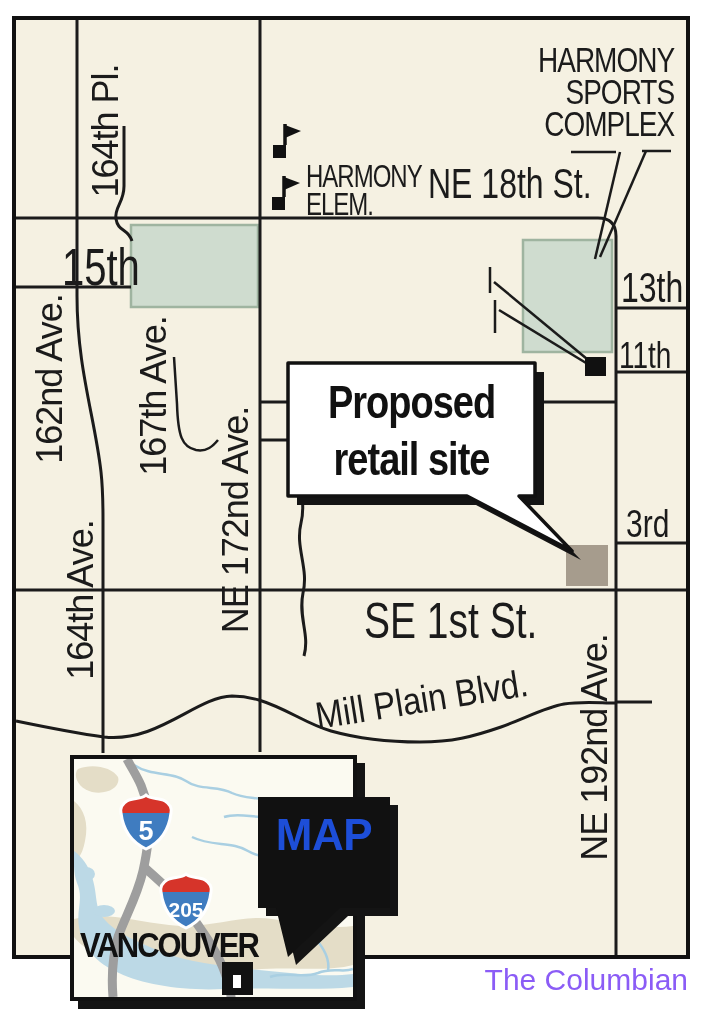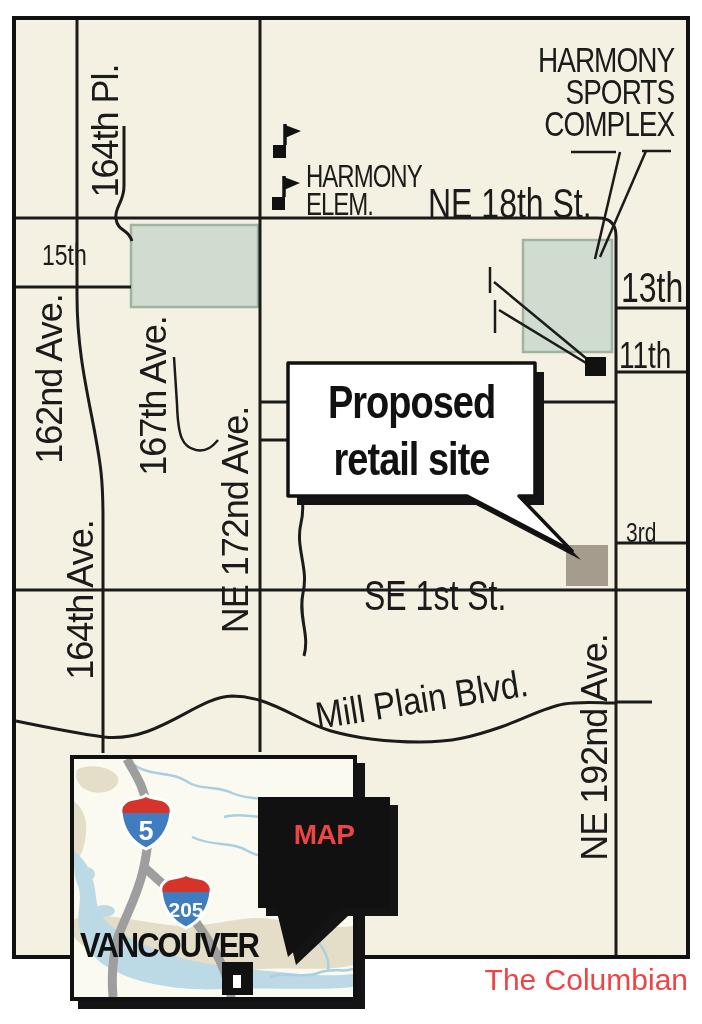--- a/index.html
+++ b/index.html
@@ -20,23 +20,23 @@
   .callout-text{position:absolute;left:288px;top:374px;width:247px;text-align:center;
       font-weight:bold;font-size:38px;line-height:47px;letter-spacing:-1px;
       transform:scaleY(1.22);transform-origin:top center;color:#111;}
   .inset{position:absolute;left:70px;top:755px;width:287px;height:246px;
       box-sizing:border-box;border:4px solid #111;background:#fbfaf1;
       box-shadow:8px 8px 0 #141414;overflow:hidden;}
   .vancouver{position:absolute;left:6px;top:166px;font-weight:bold;font-size:31px;
       letter-spacing:-2px;color:#111;white-space:nowrap;}
   .vanin{display:inline-block;transform:scaleY(1.15);transform-origin:top left;}
   .maparea-text{position:absolute;left:258px;top:812px;width:132px;text-align:center;
-      font-weight:bold;font-size:28px;line-height:45px;color:#ef4444;letter-spacing:-0.5px;}
+      font-weight:bold;font-size:44px;line-height:45px;color:#1d4ed8;letter-spacing:-0.5px;}
   .credit{position:absolute;left:402px;top:963px;width:286px;text-align:right;
-      font-size:30px;color:#ef4444;}
+      font-size:30px;color:#8b5cf6;}
   .millplain{transform:rotate(-9deg);transform-origin:center;}
   .mpin{display:inline-block;transform:scaleY(1.15);transform-origin:top left;}
 </style>
 </head>
 <body>
 
 <div id="stage">
 
   <div class="frame"></div>
 
@@ -86,30 +86,30 @@
       <rect x="272" y="197" width="13" height="13" fill="#111"></rect>
       <path d="M284,176 V197" stroke="#111" stroke-width="3.5" fill="none"></path>
       <path d="M284,177 L300,183 L284,190 Z" fill="#111"></path>
     </g>
 
     <path d="M297,372 H544 V505 H528 L581,560 L476,505 H297 Z" fill="#141414"></path>
     <path d="M288,363 H535 V496 H519 L572,551 L467,496 H288 Z" fill="#ffffff" stroke="#111" stroke-width="3.5" stroke-linejoin="round"></path>
   </svg>
 
   <div class="vl" style="left:86px;top:207px;width:152px;"><span>164th Pl.</span></div>
-  <div class="hl" style="left:42px;top:238px;font-size:23px;"><span class="sy">15th</span></div>
+  <div class="hl" style="left:62px;top:238px;font-size:40px;"><span class="sy">15th</span></div>
   <div class="vl" style="left:30px;top:470px;width:182px;"><span>162nd Ave.</span></div>
   <div class="vl" style="left:134px;top:480px;width:168px;"><span>167th Ave.</span></div>
   <div class="vl" style="left:216px;top:655px;width:270px;"><span>NE 172nd Ave.</span></div>
   <div class="vl" style="left:61px;top:692px;width:184px;"><span>164th Ave.</span></div>
-  <div class="hl" style="left:428px;top:180px;font-size:32px;"><span class="sy">NE 18th St.</span></div>
+  <div class="hl" style="left:428px;top:160px;font-size:32px;"><span class="sy">NE 18th St.</span></div>
   <div class="hl" style="left:621px;top:264px;font-size:32px;"><span class="sy">13th</span></div>
   <div class="hl" style="left:619px;top:335px;font-size:28px;"><span class="sy">11th</span></div>
-  <div class="hl" style="left:626px;top:517px;font-size:21px;"><span class="sy">3rd</span></div>
-  <div class="hl" style="left:364px;top:572px;font-size:32px;"><span class="sy">SE 1st St.</span></div>
+  <div class="hl" style="left:626px;top:502px;font-size:30px;"><span class="sy">3rd</span></div>
+  <div class="hl" style="left:364px;top:592px;font-size:39px;"><span class="sy">SE 1st St.</span></div>
   <div class="hl millplain" style="left:314px;top:678px;font-size:33px;"><span class="mpin">Mill Plain Blvd.</span></div>
   <div class="vl" style="left:575px;top:877px;width:259px;"><span>NE 192nd Ave.</span></div>
 
   <div class="hl poi" style="left:306px;top:162px;font-size:24px;">
     <span class="sy" style="line-height:22px;"><span class="ln" style="display:block">HARMONY</span><span class="ln" style="display:block">ELEM.</span></span>
   </div>
   <div class="hl poi right" style="left:538px;top:44px;width:134px;font-size:28px;">
     <span class="syr" style="line-height:25px;"><span class="ln" style="display:block">HARMONY</span><span class="ln" style="display:block">SPORTS</span><span class="ln" style="display:block">COMPLEX</span></span>
   </div>
 

